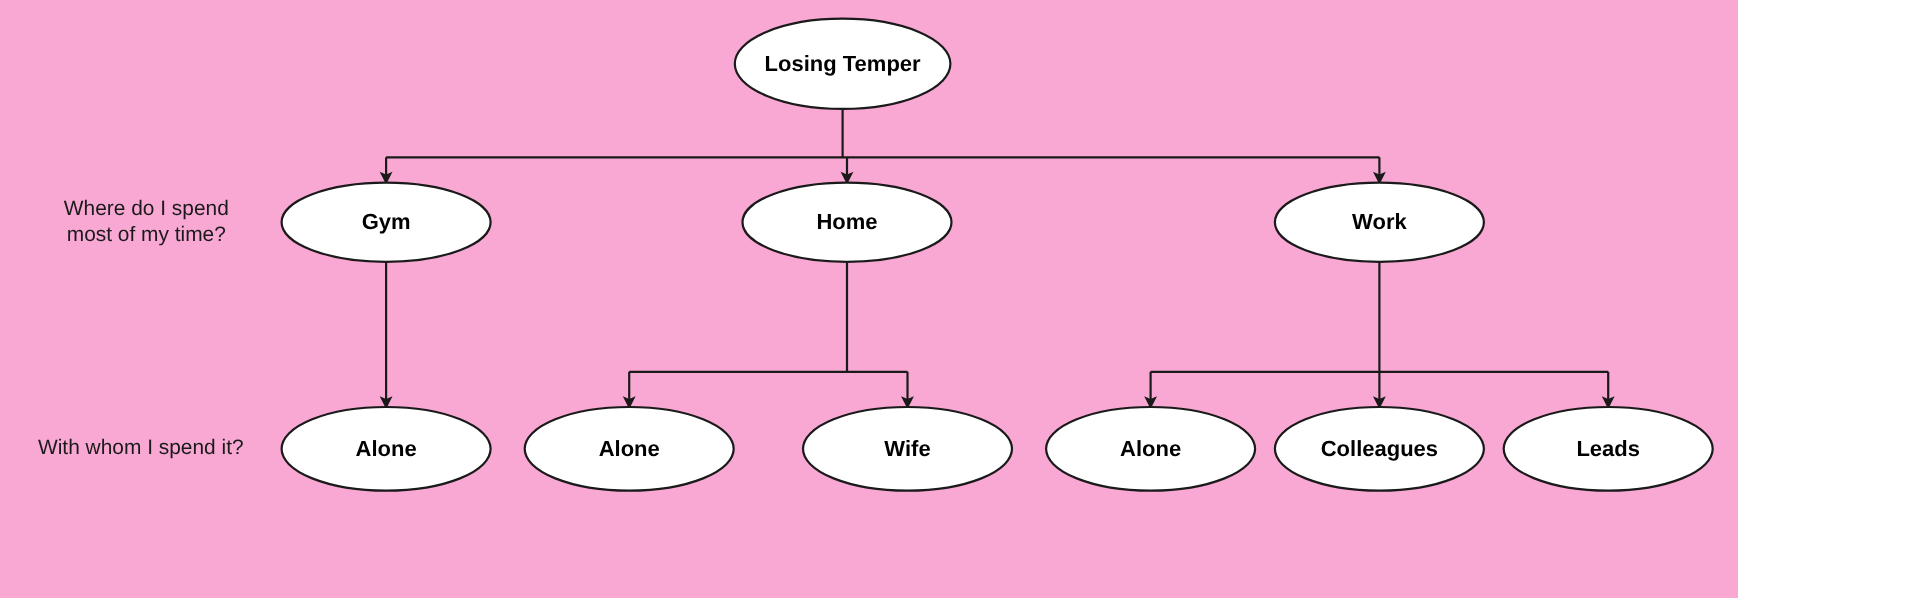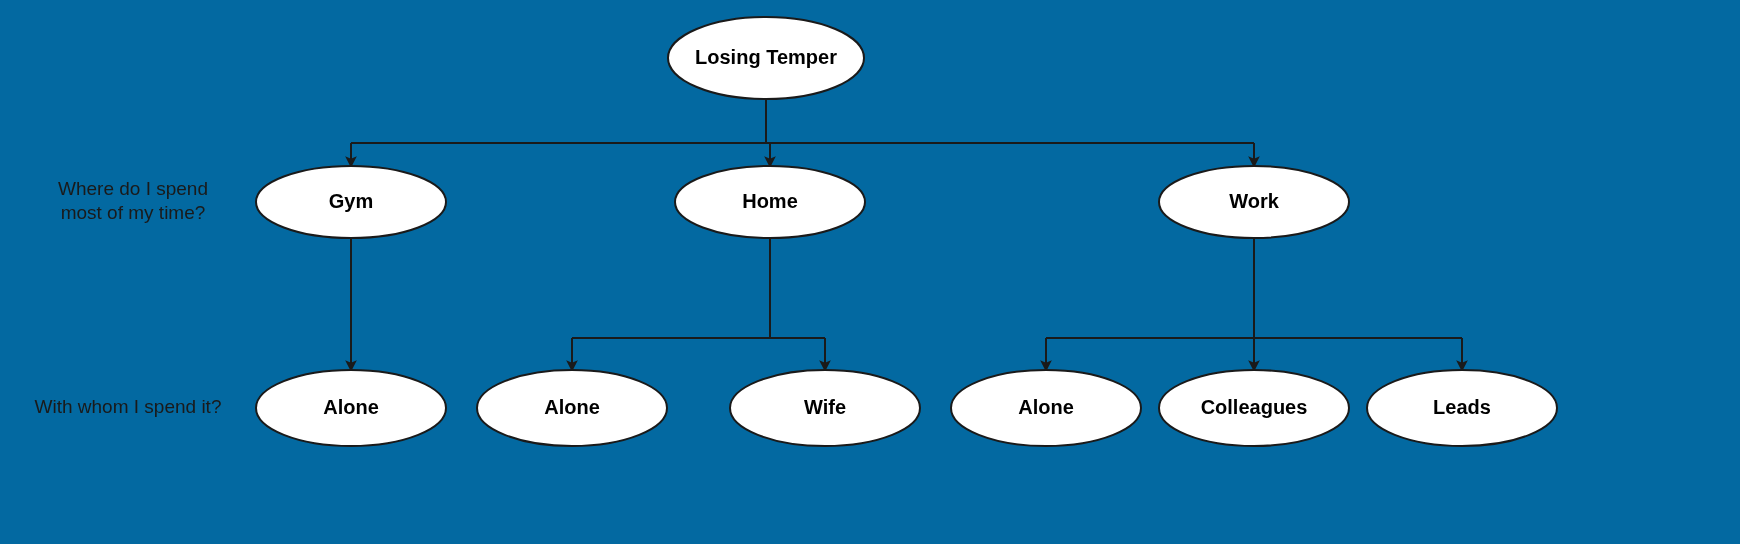--- a/index.html
+++ b/index.html
@@ -6,23 +6,23 @@
   html, body {
     margin: 0;
     padding: 0;
     background: #ffffff;
   }
   body {
     font-family: "Liberation Sans", sans-serif;
   }
   #canvas {
     position: relative;
-    width: 1740px;
+    width: 1580px;
     height: 544px;
-    background: #0369a1;
+    background: #f9a8d4;
     overflow: hidden;
   }
   #diagram-svg {
     position: absolute;
     left: 0;
     top: 0;
     width: 1740px;
     height: 544px;
   }
   .node-ellipse {

